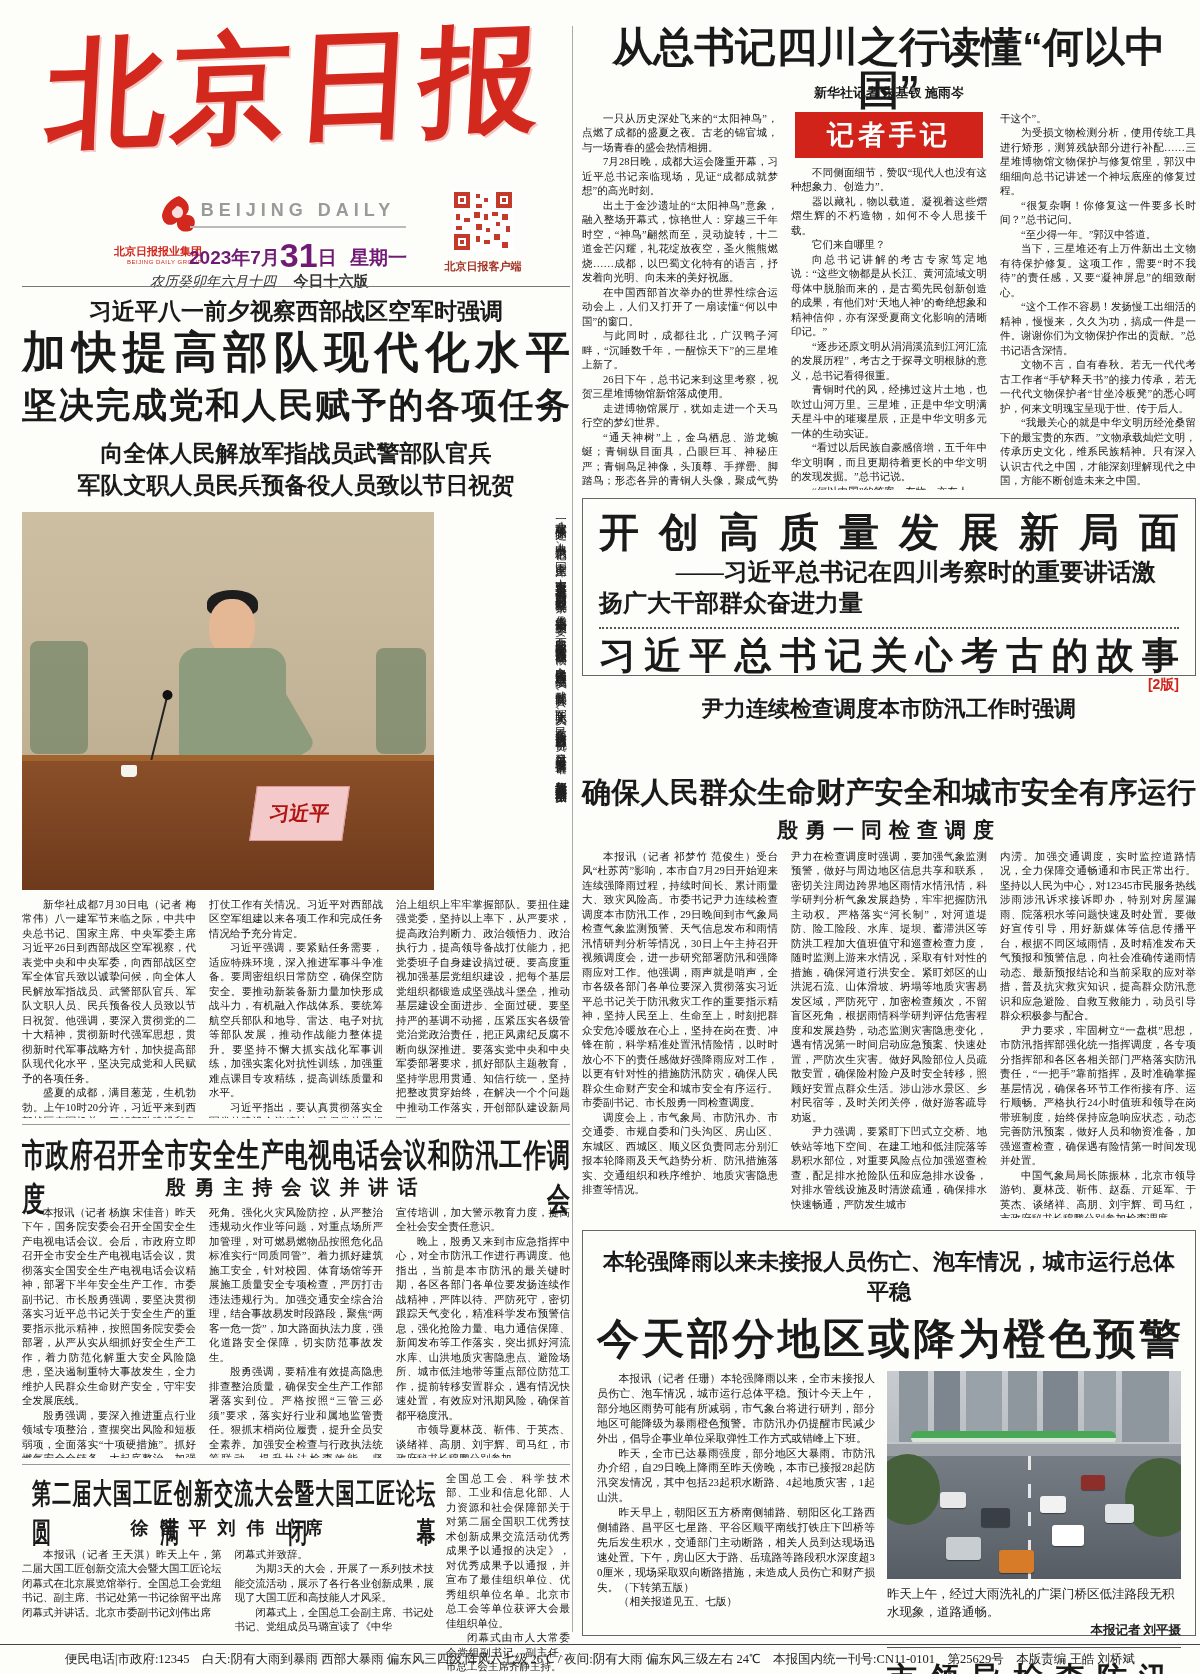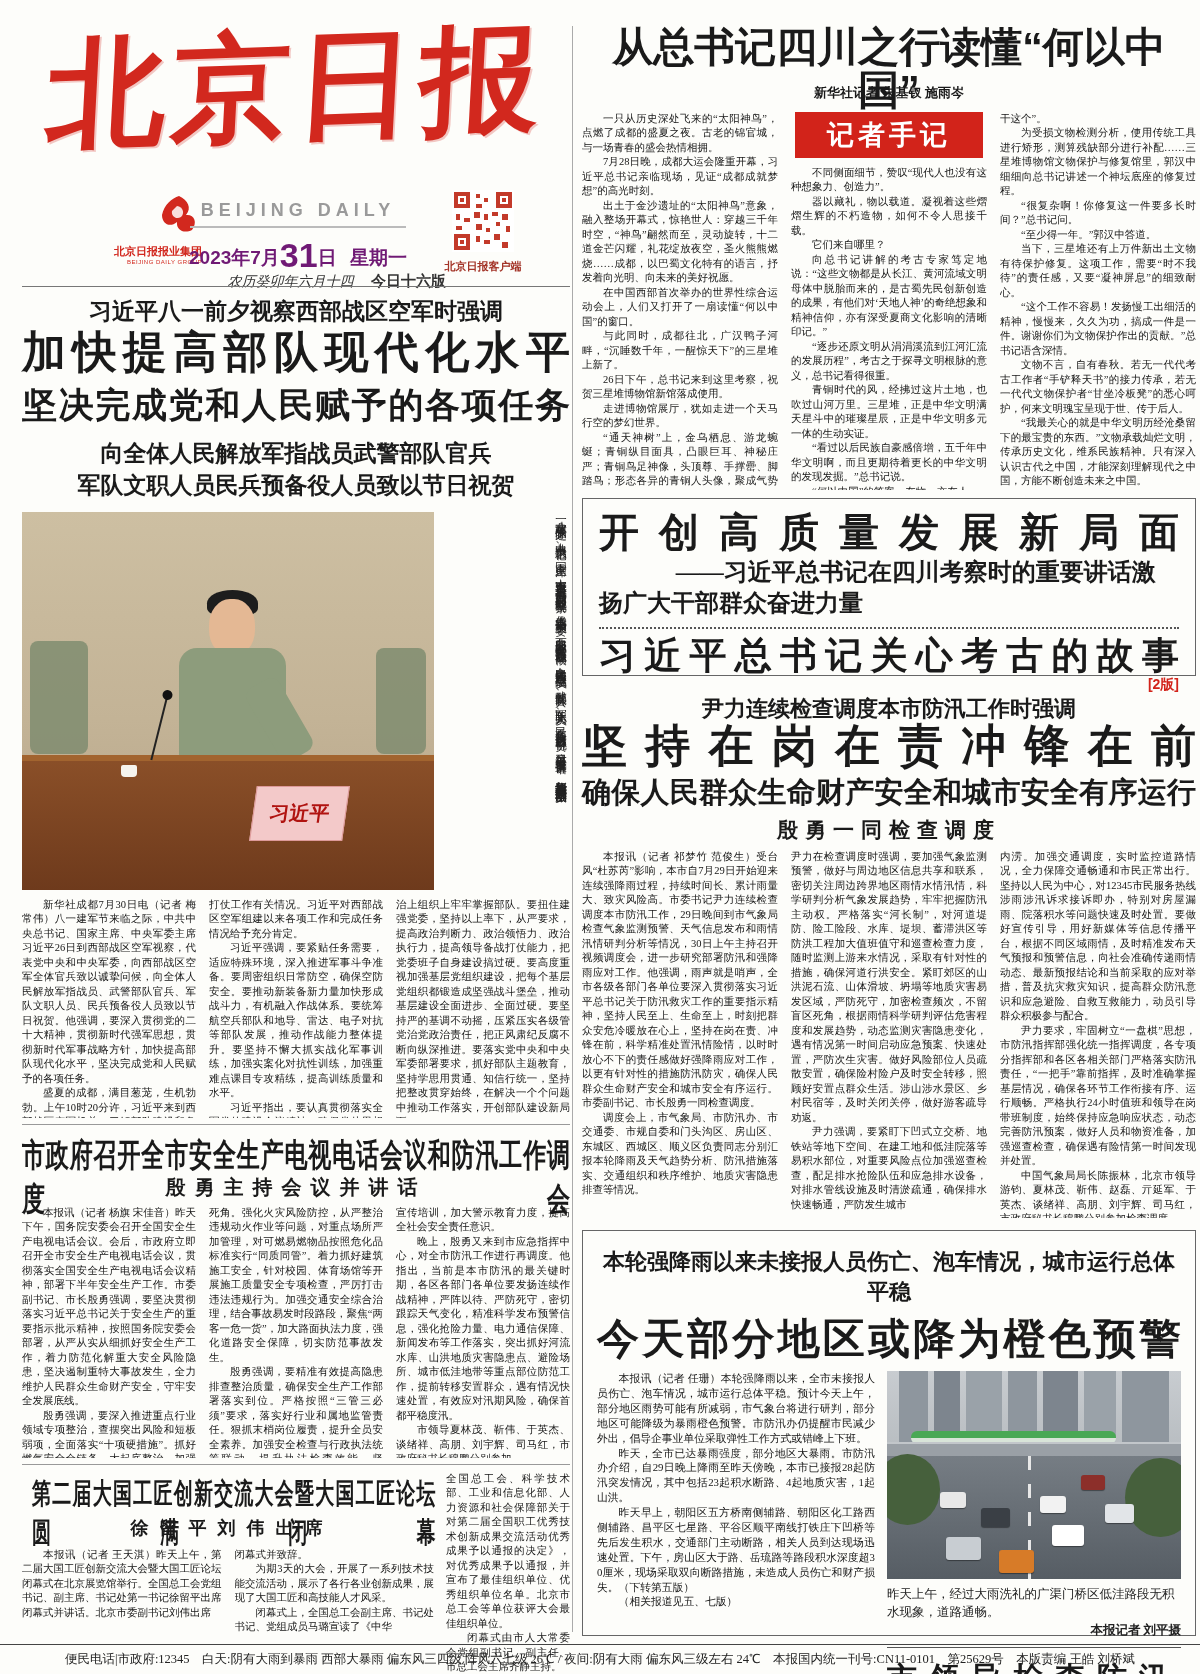--- a/index.html
+++ b/index.html
@@ -9,21 +9,21 @@
   .sans{font-family:"Liberation Sans",sans-serif;}
   .serif{font-family:"Liberation Serif",serif;}
   
   .m-title{top:26px;left:0;width:548px;text-align:center;font-size:118px;line-height:1.05;color:#d2281e;
            font-weight:900;font-family:"Liberation Serif",serif;transform:skewX(-5deg) rotate(-2deg);
            letter-spacing:6px;text-shadow:2px 2px 0 rgba(210,40,30,.25);}
   .m-en{top:200px;left:168px;width:216px;text-align:center;font-size:18px;letter-spacing:5px;color:#9a9a9a;
         font-weight:bold;border-bottom:2px solid #bbb;padding-bottom:5px;}
   .m-date{top:236px;left:148px;width:256px;text-align:center;font-size:19px;font-weight:bold;color:#701a75;}
   .m-date .big{font-size:34px;vertical-align:-3px;}
-  .m-lunar{top:272px;left:128px;width:296px;text-align:right;font-size:14px;color:#333;}
+  .m-lunar{top:272px;left:128px;width:296px;text-align:left;font-size:14px;color:#333;}
   .m-lunar .lun{font-style:italic;}
   .m-lunar .pg{font-weight:bold;margin-left:14px;font-size:15px;}
   .m-logo{top:192px;left:84px;width:96px;text-align:right;color:#d2281e;}
   .m-logo .t1{font-size:11px;font-weight:900;margin-top:2px;}
   .m-logo .t2{font-size:6px;letter-spacing:.5px;}
   .m-qr{top:190px;left:418px;width:86px;text-align:center;}
   .m-qr .lbl{font-size:11px;font-weight:bold;color:#a33428;margin-top:3px;}
   .rule{background:#777;height:1px;}
   
   .k900{font-weight:900;}
@@ -261,21 +261,20 @@
 
     <div class="abs hbox" style="top:498px;left:0;width:614px;height:178px;">
       <div class="sans k900 jl" style="font-size:40px;line-height:1.05;">开创高质量发展新局面</div>
       <div class="serif k900" style="font-size:24px;line-height:1.3;text-indent:3.2em;margin-top:4px;">——习近平总书记在四川考察时的重要讲话激扬广大干部群众奋进力量</div>
       <div class="dotted"></div>
       <div class="sans k900 jl" style="font-size:37px;line-height:1.05;">习近平总书记关心考古的故事</div>
       <div class="pageref" style="text-align:right;font-size:14px;">[2版]</div>
     </div>
 
     <div class="abs sans k900 ctr" style="top:694px;left:0;width:614px;font-size:22px;">尹力连续检查调度本市防汛工作时强调</div>
-    <div class="abs serif k900 jl" style="top:724px;left:0;width:614px;font-size:45px;line-height:1;">坚持在岗在责冲锋在前</div>
     <div class="abs serif k900 jl" style="top:778px;left:0;width:614px;font-size:29px;line-height:1;">确保人民群众生命财产安全和城市安全有序运行</div>
     <div class="abs serif k900 ctr" style="top:816px;left:0;width:614px;font-size:21px;letter-spacing:7px;">殷勇一同检查调度</div>
     <div class="abs cols" style="top:850px;left:0;width:614px;height:368px;">
       <div class="colx">
           <p>本报讯（记者 祁梦竹 范俊生）受台风“杜苏芮”影响，本市自7月29日开始迎来连续强降雨过程，持续时间长、累计雨量大、致灾风险高。市委书记尹力连续检查调度本市防汛工作，29日晚间到市气象局检查气象监测预警、天气信息发布和雨情汛情研判分析等情况，30日上午主持召开视频调度会，进一步研究部署防汛和强降雨应对工作。他强调，雨声就是哨声，全市各级各部门各单位要深入贯彻落实习近平总书记关于防汛救灾工作的重要指示精神，坚持人民至上、生命至上，时刻把群众安危冷暖放在心上，坚持在岗在责、冲锋在前，科学精准处置汛情险情，以时时放心不下的责任感做好强降雨应对工作，以更有针对性的措施防汛防灾，确保人民群众生命财产安全和城市安全有序运行。市委副书记、市长殷勇一同检查调度。</p>
           <p>调度会上，市气象局、市防汛办、市交通委、市规自委和门头沟区、房山区、东城区、西城区、顺义区负责同志分别汇报本轮降雨及天气趋势分析、防汛措施落实、交通组织和秩序维护、地质灾害隐患排查等情况。</p>
         </div>
       <div class="colx cont">
           <p>尹力在检查调度时强调，要加强气象监测预警，做好与周边地区信息共享和联系，密切关注周边跨界地区雨情水情汛情，科学研判分析气象发展趋势，牢牢把握防汛主动权。严格落实“河长制”，对河道堤防、险工险段、水库、堤坝、蓄滞洪区等防洪工程加大值班值守和巡查检查力度，随时监测上游来水情况，采取有针对性的措施，确保河道行洪安全。紧盯郊区的山洪泥石流、山体滑坡、坍塌等地质灾害易发区域，严防死守，加密检查频次，不留盲区死角，根据雨情科学研判评估危害程度和发展趋势，动态监测灾害隐患变化，遇有情况第一时间启动应急预案、快速处置，严防次生灾害。做好风险部位人员疏散安置，确保险村险户及时安全转移，照顾好安置点群众生活。涉山涉水景区、乡村民宿等，及时关闭关停，做好游客疏导劝返。</p>
           <p>尹力强调，要紧盯下凹式立交桥、地铁站等地下空间、在建工地和低洼院落等易积水部位，对重要风险点位加强巡查检查，配足排水抢险队伍和应急排水设备，对排水管线设施及时清淤疏通，确保排水快速畅通，严防发生城市</p>

